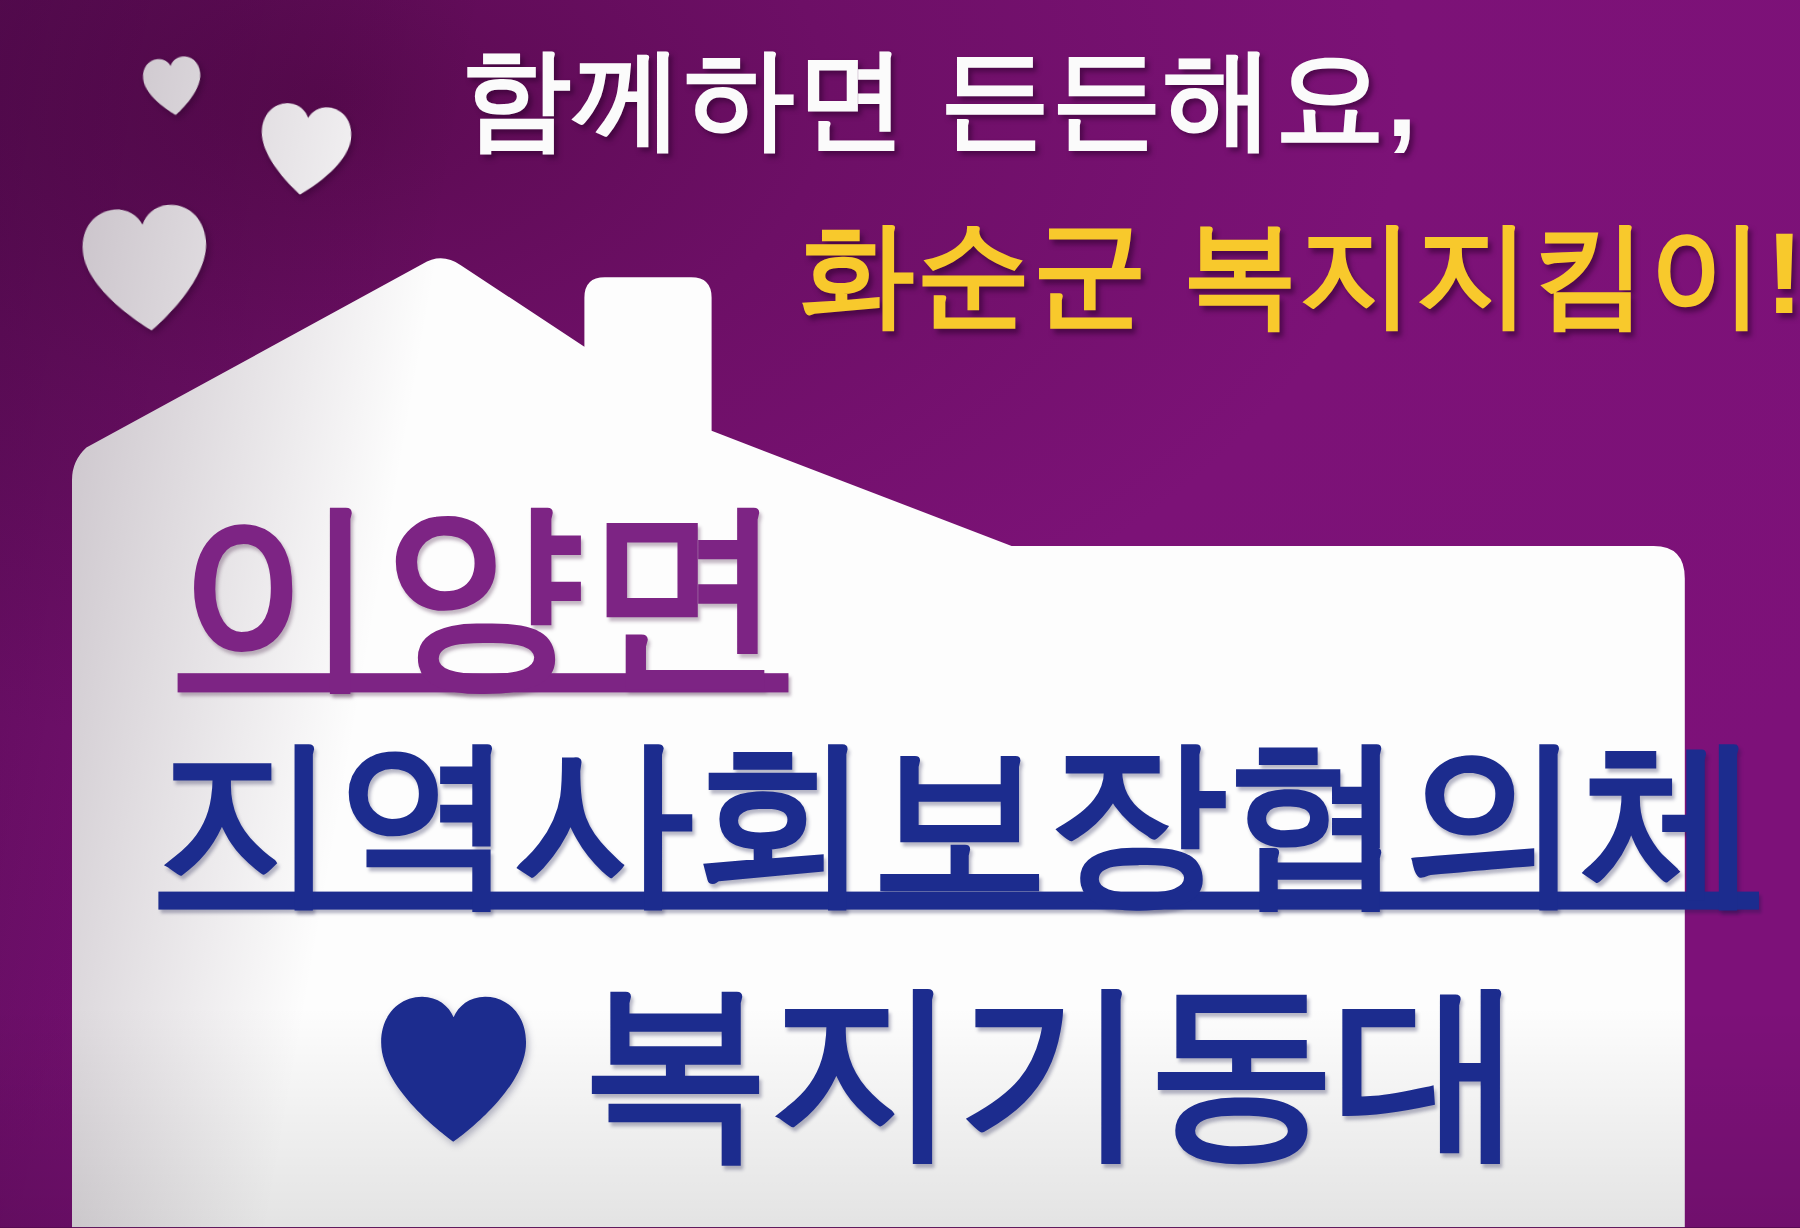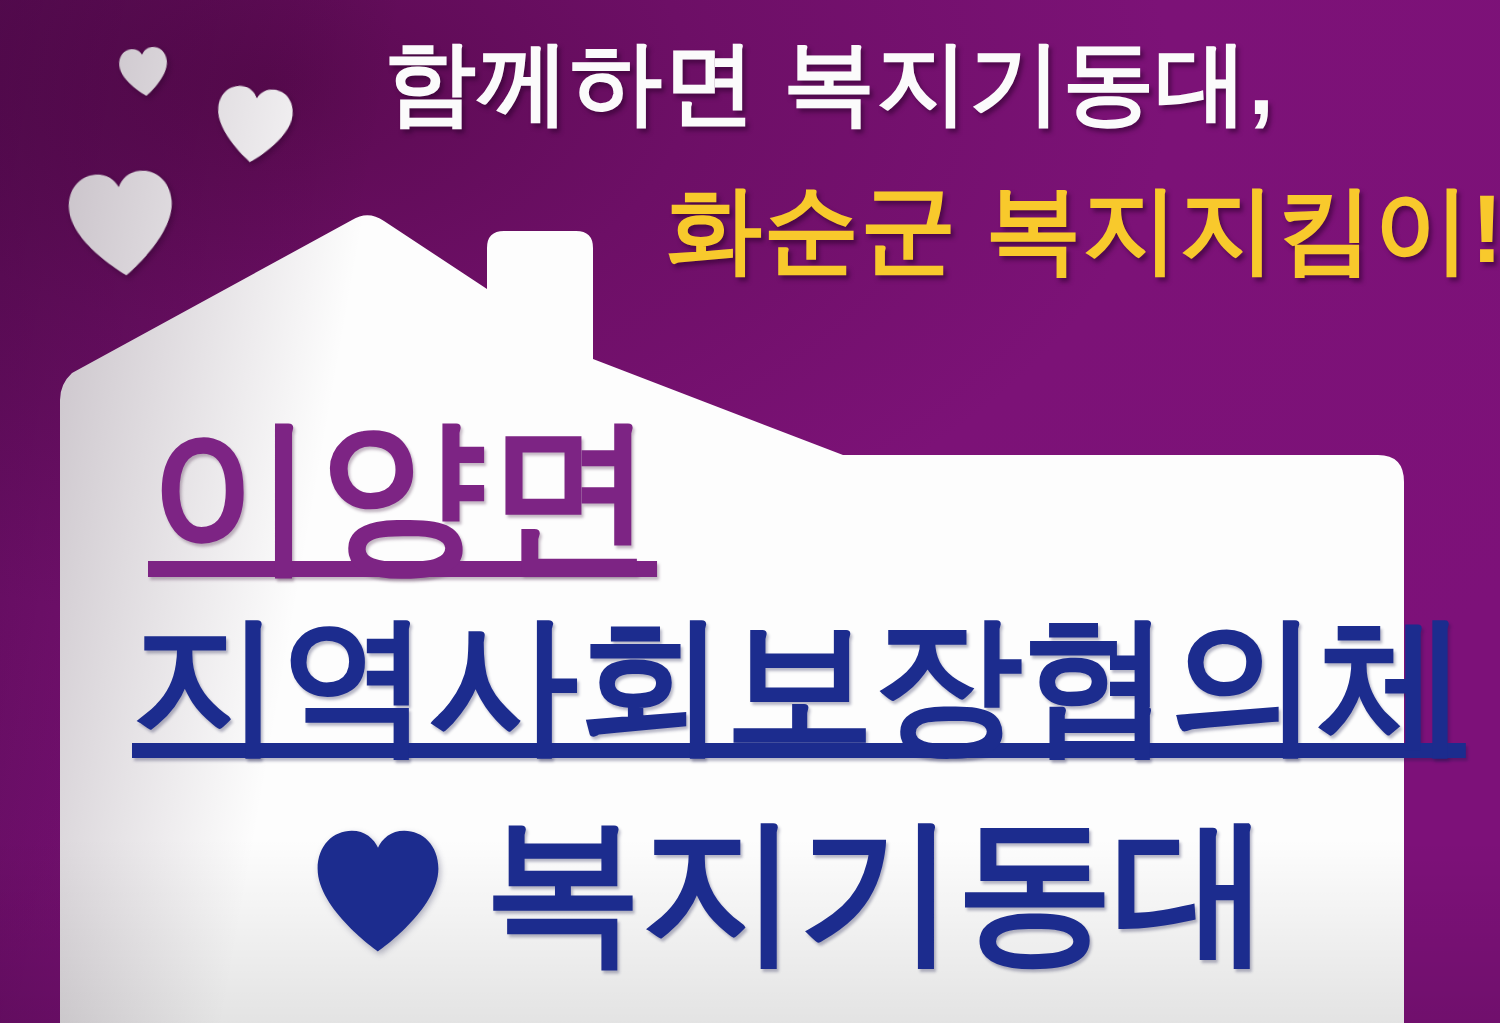--- a/index.html
+++ b/index.html
@@ -127,21 +127,20 @@
   }
   #team-heart-icon svg { display: block; width: 100%; height: 100%; }
   #org-team-label {
     font-size: 158px;
     font-weight: 700;
     color: #1c2c8e;
     letter-spacing: -0.005em;
     line-height: 1;
     white-space: nowrap;
     text-shadow: 2px 3px 3px rgba(20,20,70,0.30);
-    font-family: Liberation Serif, serif;
   }
 </style>
 </head>
 <body>
 
 <div id="poster">
 
   <div class="heart" id="heart-small">
     <svg viewBox="0 0 100 96" aria-hidden="true">
       <path fill="#ffffff" d="M50 94 C50 94 4 62 4 31 C4 13 16 2 30 2 C40 2 47 8 50 15 C53 8 60 2 70 2 C84 2 96 13 96 31 C96 62 50 94 50 94 Z"></path>
@@ -175,21 +174,21 @@
                L593 359
                L843 455
                L1378 455
                Q1404 455 1404 482
                L1404 1023
                Z"></path>
     </svg>
   </div>
 
   <div id="header-text">
-    <div class="hdr-line" id="tagline-line1">함께하면 복지기동대,</div>
+    <div class="hdr-line" id="tagline-line1">함께하면 든든해요,</div>
     <div class="hdr-line" id="tagline-line2">화순군 복지지킴이!</div>
   </div>
 
   <div id="body-text">
 
     <div class="body-line" id="org-district">이양면</div>
 
     <div class="body-line" id="org-council">지역사회보장협의체</div>
 
     <div id="org-team-row">

